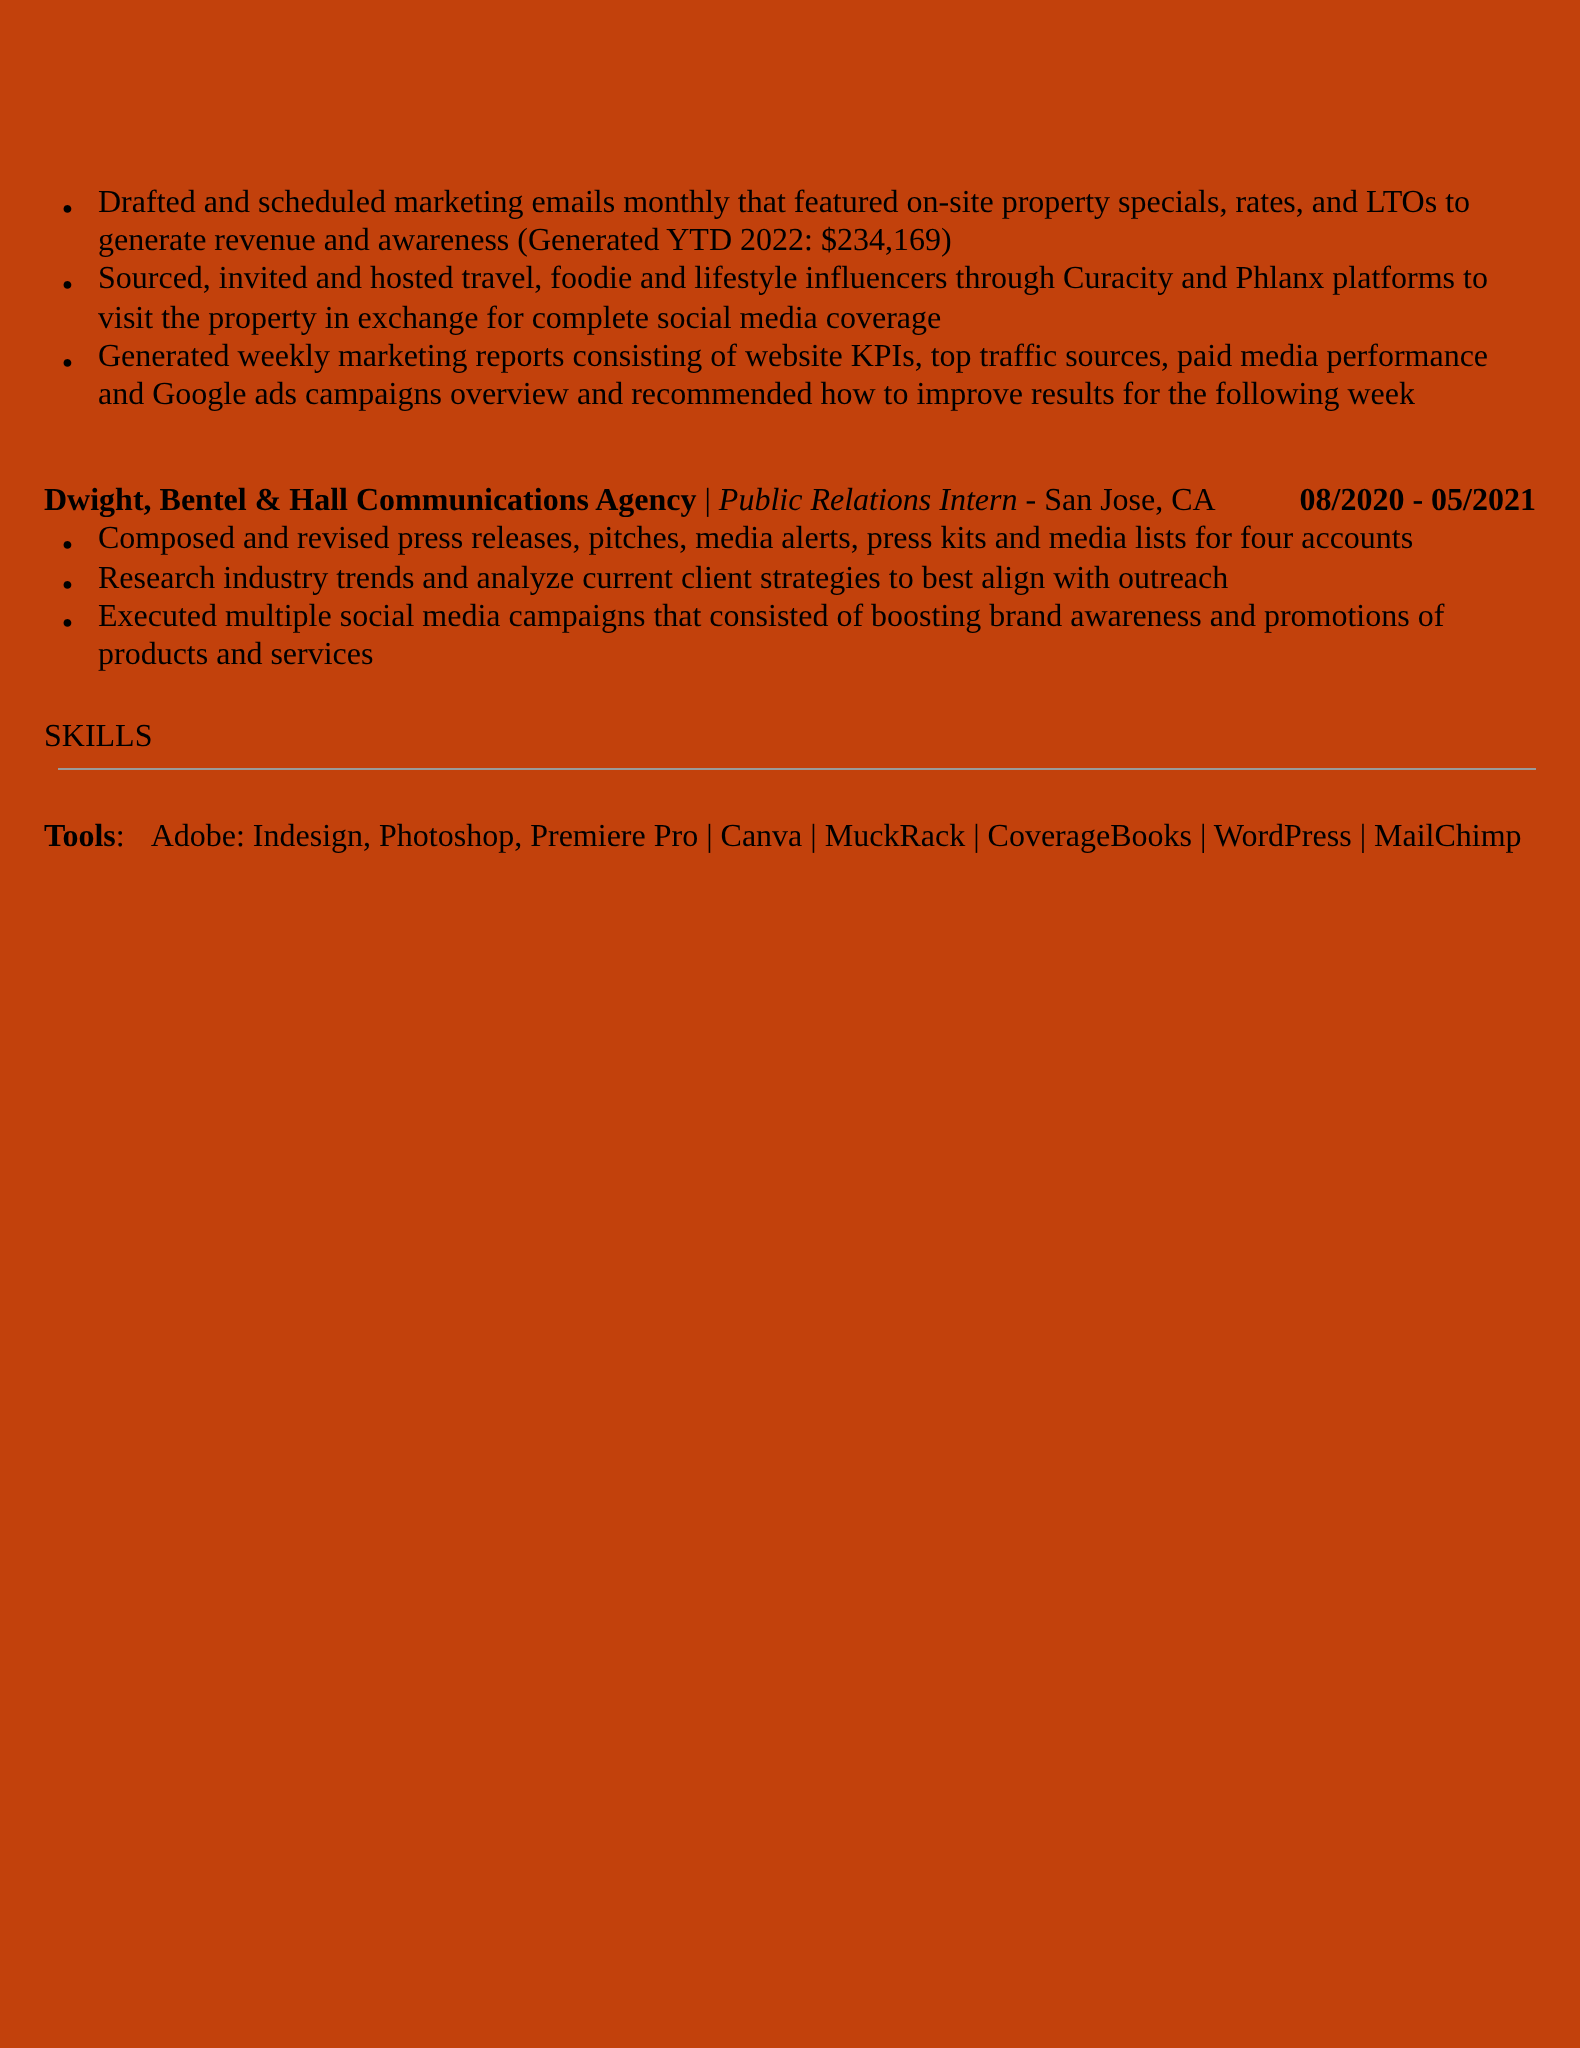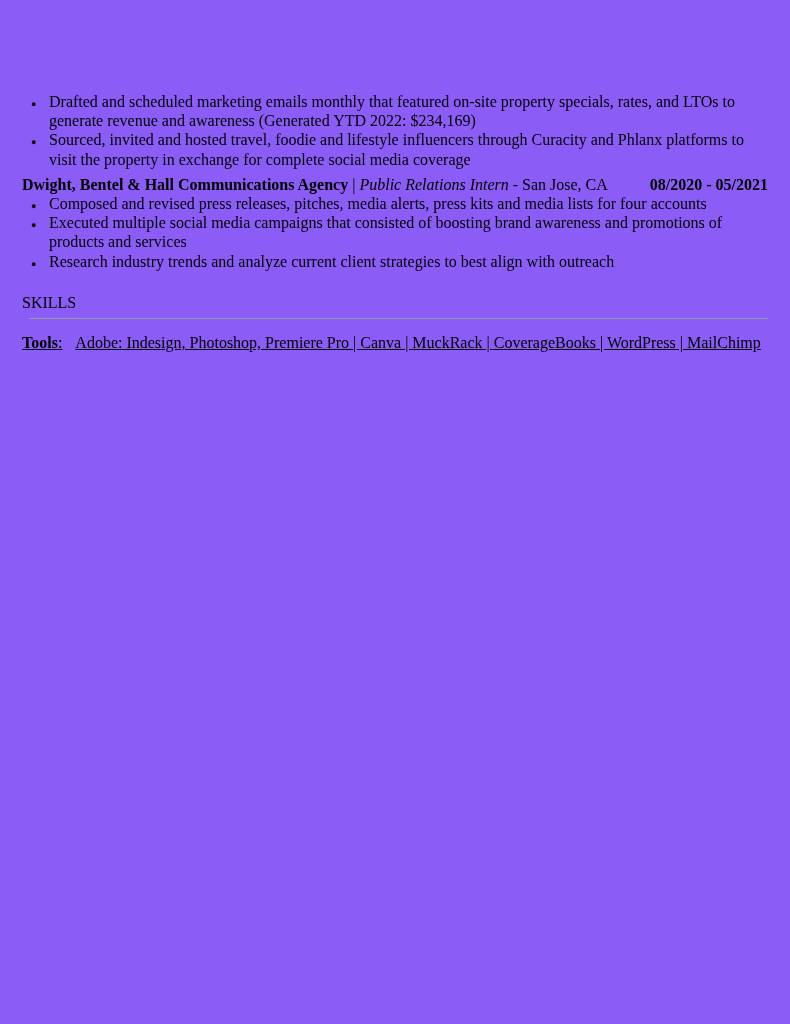--- a/index.html
+++ b/index.html
@@ -13,21 +13,21 @@
     height: 1024px;
     font-family: "Liberation Serif", serif;
     font-size: 16px;
     color: #000000;
     overflow: hidden;
   }
   .page {
     width: 790px;
     height: 1024px;
     padding: 92px 22px 0 22px;
-    background: #8b5cf6;
+    background: #c2410c;
   }
   ul.bullets {
     margin: 0;
     padding: 0;
     list-style: none;
   }
   ul.bullets li {
     position: relative;
     padding-left: 27px;
     line-height: 19.2px;
@@ -36,73 +36,73 @@
     content: "●";
     position: absolute;
     left: 9px;
     top: 3px;
     font-size: 9px;
   }
   .job-header {
     display: flex;
     justify-content: space-between;
     align-items: baseline;
-    margin-top: 6px;
+    margin-top: 34px;
     line-height: 19.2px;
   }
   .bold { font-weight: bold; }
   .italic { font-style: italic; }
   .skills-heading {
     font-weight: normal;
     margin-top: 22px;
     line-height: 19.2px;
   }
   hr.section-rule {
     border: none;
     border-top: 1px solid #9a9a9a;
     margin: 6px 0 0 7px;
     height: 0;
   }
   .tools-line {
-    margin-top: 14px;
+    margin-top: 24px;
     line-height: 19.2px;
-    text-decoration: underline;
   }
   .tools-value {
     margin-left: 13px;
   }
 </style>
 </head>
 <body>
 
 <div class="page">
 
   <ul class="bullets">
 
       <li>Drafted and scheduled marketing emails monthly that featured on-site property specials, rates, and LTOs to generate revenue and awareness (Generated YTD 2022: $234,169)</li>
 
       <li>Sourced, invited and hosted travel, foodie and lifestyle influencers through Curacity and Phlanx platforms to visit the property in exchange for complete social media coverage</li>
 
+      <li>Generated weekly marketing reports consisting of website KPIs, top traffic sources, paid media performance and Google ads campaigns overview and recommended how to improve results for the following week</li>
 
     </ul>
 
   <div class="job-header">
     <div>
       <span class="bold">Dwight, Bentel &amp; Hall Communications Agency</span><span> | </span><span class="italic">Public Relations Intern</span><span> - </span><span>San Jose, CA</span>
     </div>
     <div class="bold">08/2020 - 05/2021</div>
   </div>
 
   <ul class="bullets">
 
       <li>Composed and revised press releases, pitches, media alerts, press kits and media lists for four accounts</li>
 
+      <li>Research industry trends and analyze current client strategies to best align with outreach</li>
+
       <li>Executed multiple social media campaigns that consisted of boosting brand awareness and promotions of products and services</li>
-
-      <li>Research industry trends and analyze current client strategies to best align with outreach</li>
     </ul>
 
   <div class="skills-heading">SKILLS</div>
 
   <hr class="section-rule">
 
   <div class="tools-line">
     <span class="bold">Tools</span><span>:</span><span class="tools-value">Adobe: Indesign, Photoshop, Premiere Pro | Canva | MuckRack | CoverageBooks | WordPress | MailChimp</span>
   </div>
 

